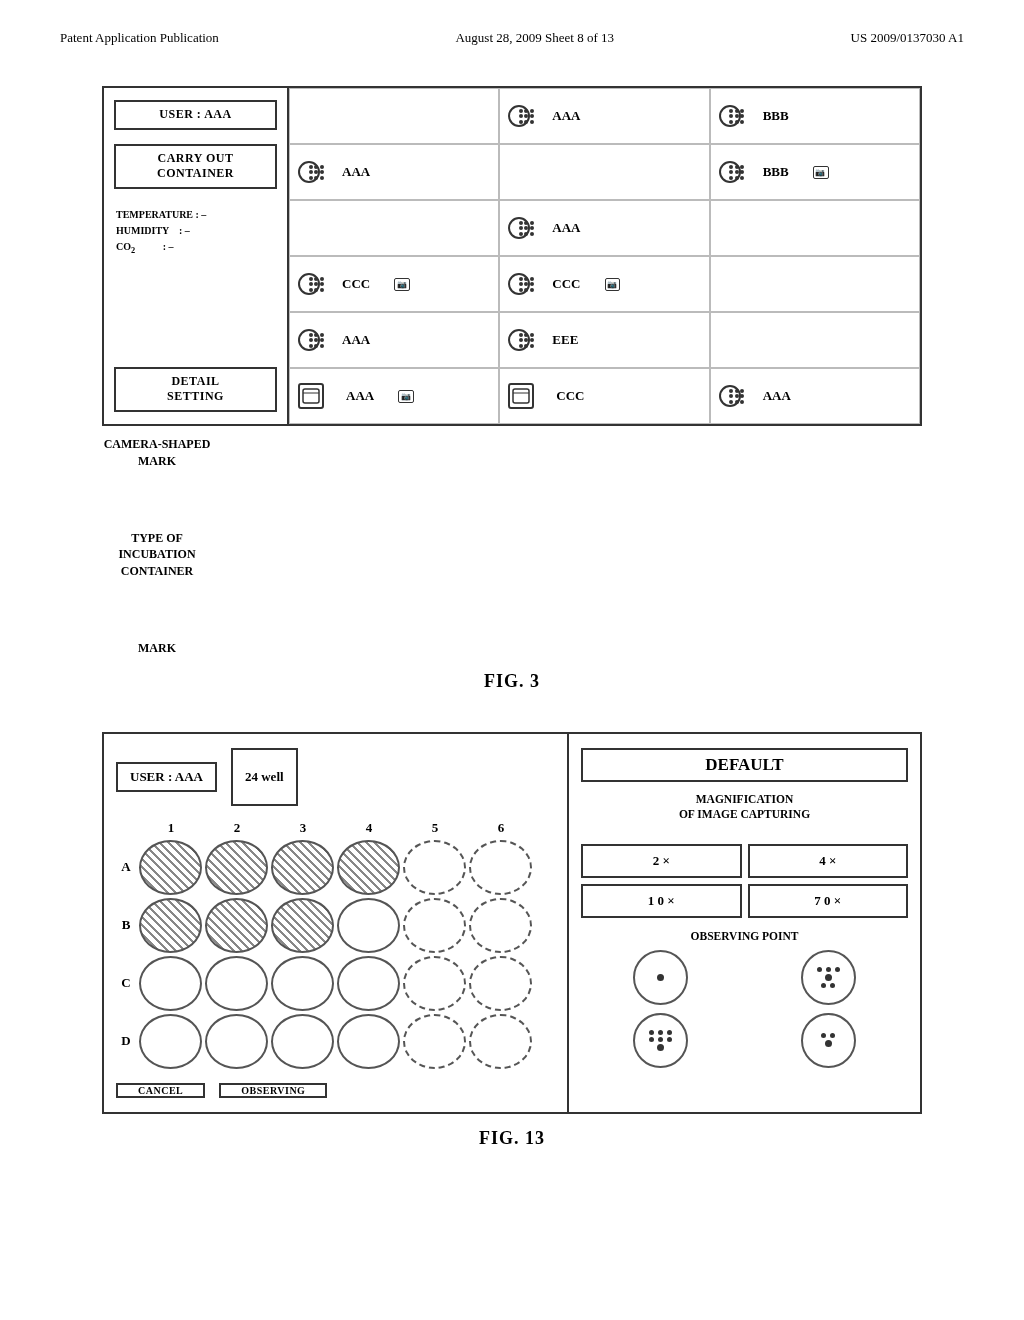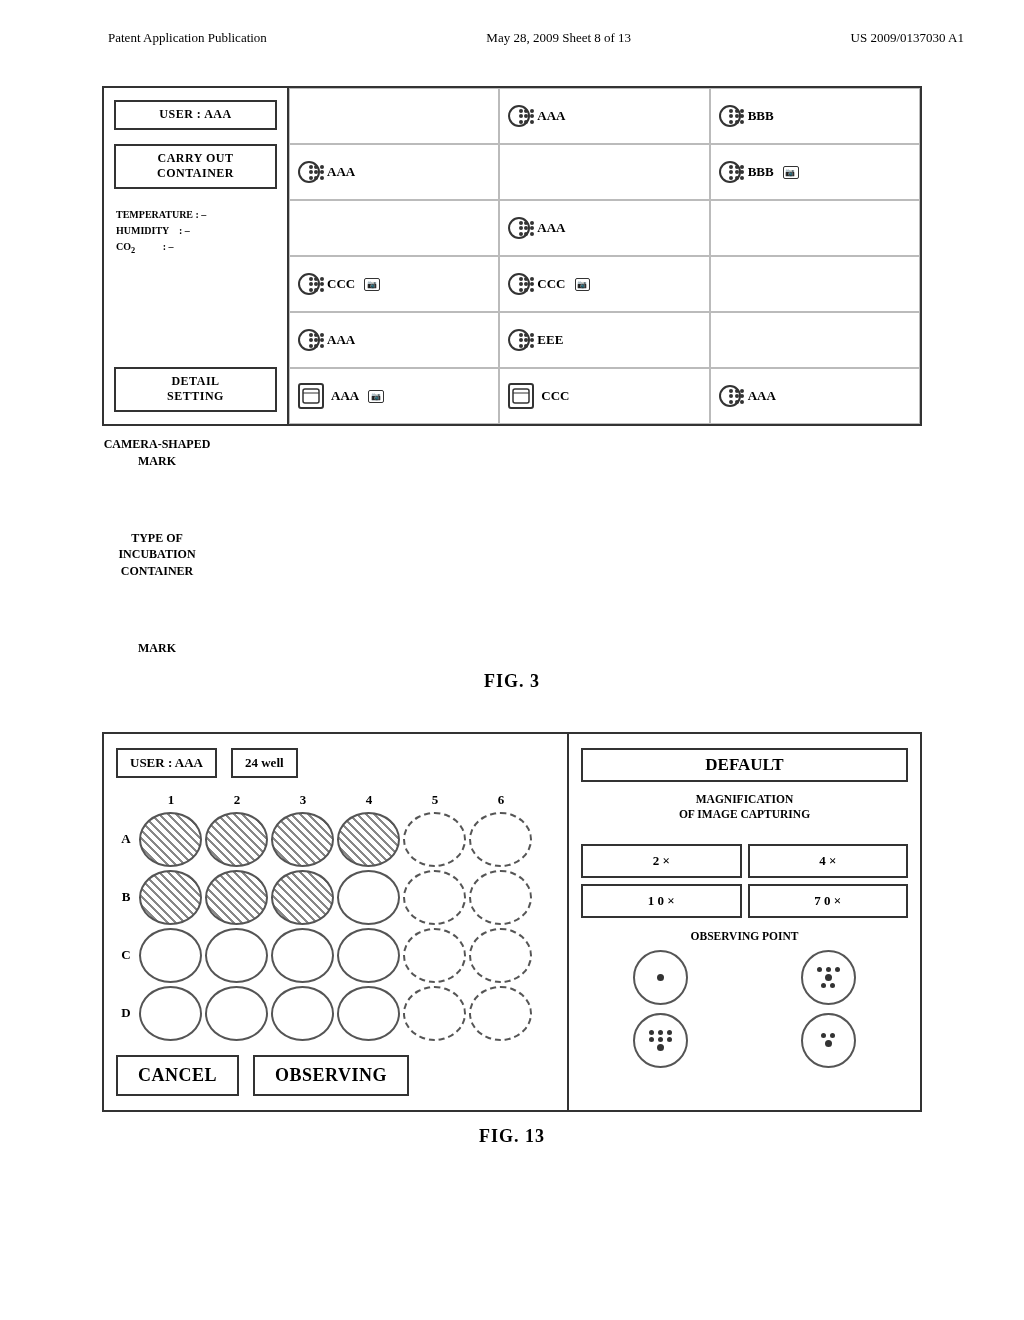--- a/index.html
+++ b/index.html
@@ -22,21 +22,20 @@
     .patent-header {
       display: flex;
       justify-content: space-between;
       align-items: center;
       margin-bottom: 40px;
       font-size: 14px;
     }
 
     .patent-header span {
       font-size: 13px;
-      margin-left: 48px;
     }
 
     
     .figure-section {
       margin-bottom: 40px;
     }
 
     .figure-label {
       text-align: center;
       font-size: 18px;
@@ -87,21 +86,21 @@
       grid-template-rows: repeat(6, 1fr);
       border-collapse: collapse;
     }
 
     .fig12-cell {
       border: 1px solid #bbb;
       display: flex;
       align-items: center;
       justify-content: flex-start;
       padding: 6px 8px;
-      gap: 7px;
+      gap: 22px;
       font-size: 13px;
       font-weight: bold;
       min-height: 52px;
     }
 
     .fig12-cell.empty {
       background: #fff;
     }
 
     
@@ -204,21 +203,21 @@
 
     .fig13-user-box {
       border: 2px solid #333;
       padding: 5px 12px;
       font-size: 13px;
       font-weight: bold;
     }
 
     .fig13-well-box {
       border: 2px solid #333;
-      padding: 5px 12px;
+      padding: 19px 12px;
       font-size: 13px;
       font-weight: bold;
     }
 
     .fig13-grid-header {
       display: flex;
       margin-bottom: 4px;
       margin-left: 22px;
     }
 
@@ -277,22 +276,22 @@
     }
 
     .fig13-bottom-row {
       display: flex;
       gap: 14px;
       margin-top: 14px;
     }
 
     .fig13-btn {
       border: 2px solid #333;
-      padding: 8px 20px;
-      font-size: 18px;
+      padding: 0 20px;
+      font-size: 10px;
       font-weight: bold;
       text-align: center;
       cursor: pointer;
       letter-spacing: 0.5px;
     }
 
     .fig13-right {
       flex: 1;
       padding: 14px 12px;
     }
@@ -381,21 +380,21 @@
       align-items: center;
     }
   </style>
 </head>
 <body>
 
 <div class="page">
 
   <div class="patent-header">
     <span>Patent Application Publication</span>
-    <span>May 28, 2009   Sheet 8 of 13</span>
+    <span>August 28, 2009   Sheet 8 of 13</span>
     <span>US 2009/0137030 A1</span>
   </div>
 
   <div class="figure-section">
     <div class="fig12-outer">
 
       <div class="fig12-left">
         <div class="fig12-box">USER : AAA</div>
         <div class="fig12-box">CARRY OUT<br>CONTAINER</div>
         <div class="fig12-info">

